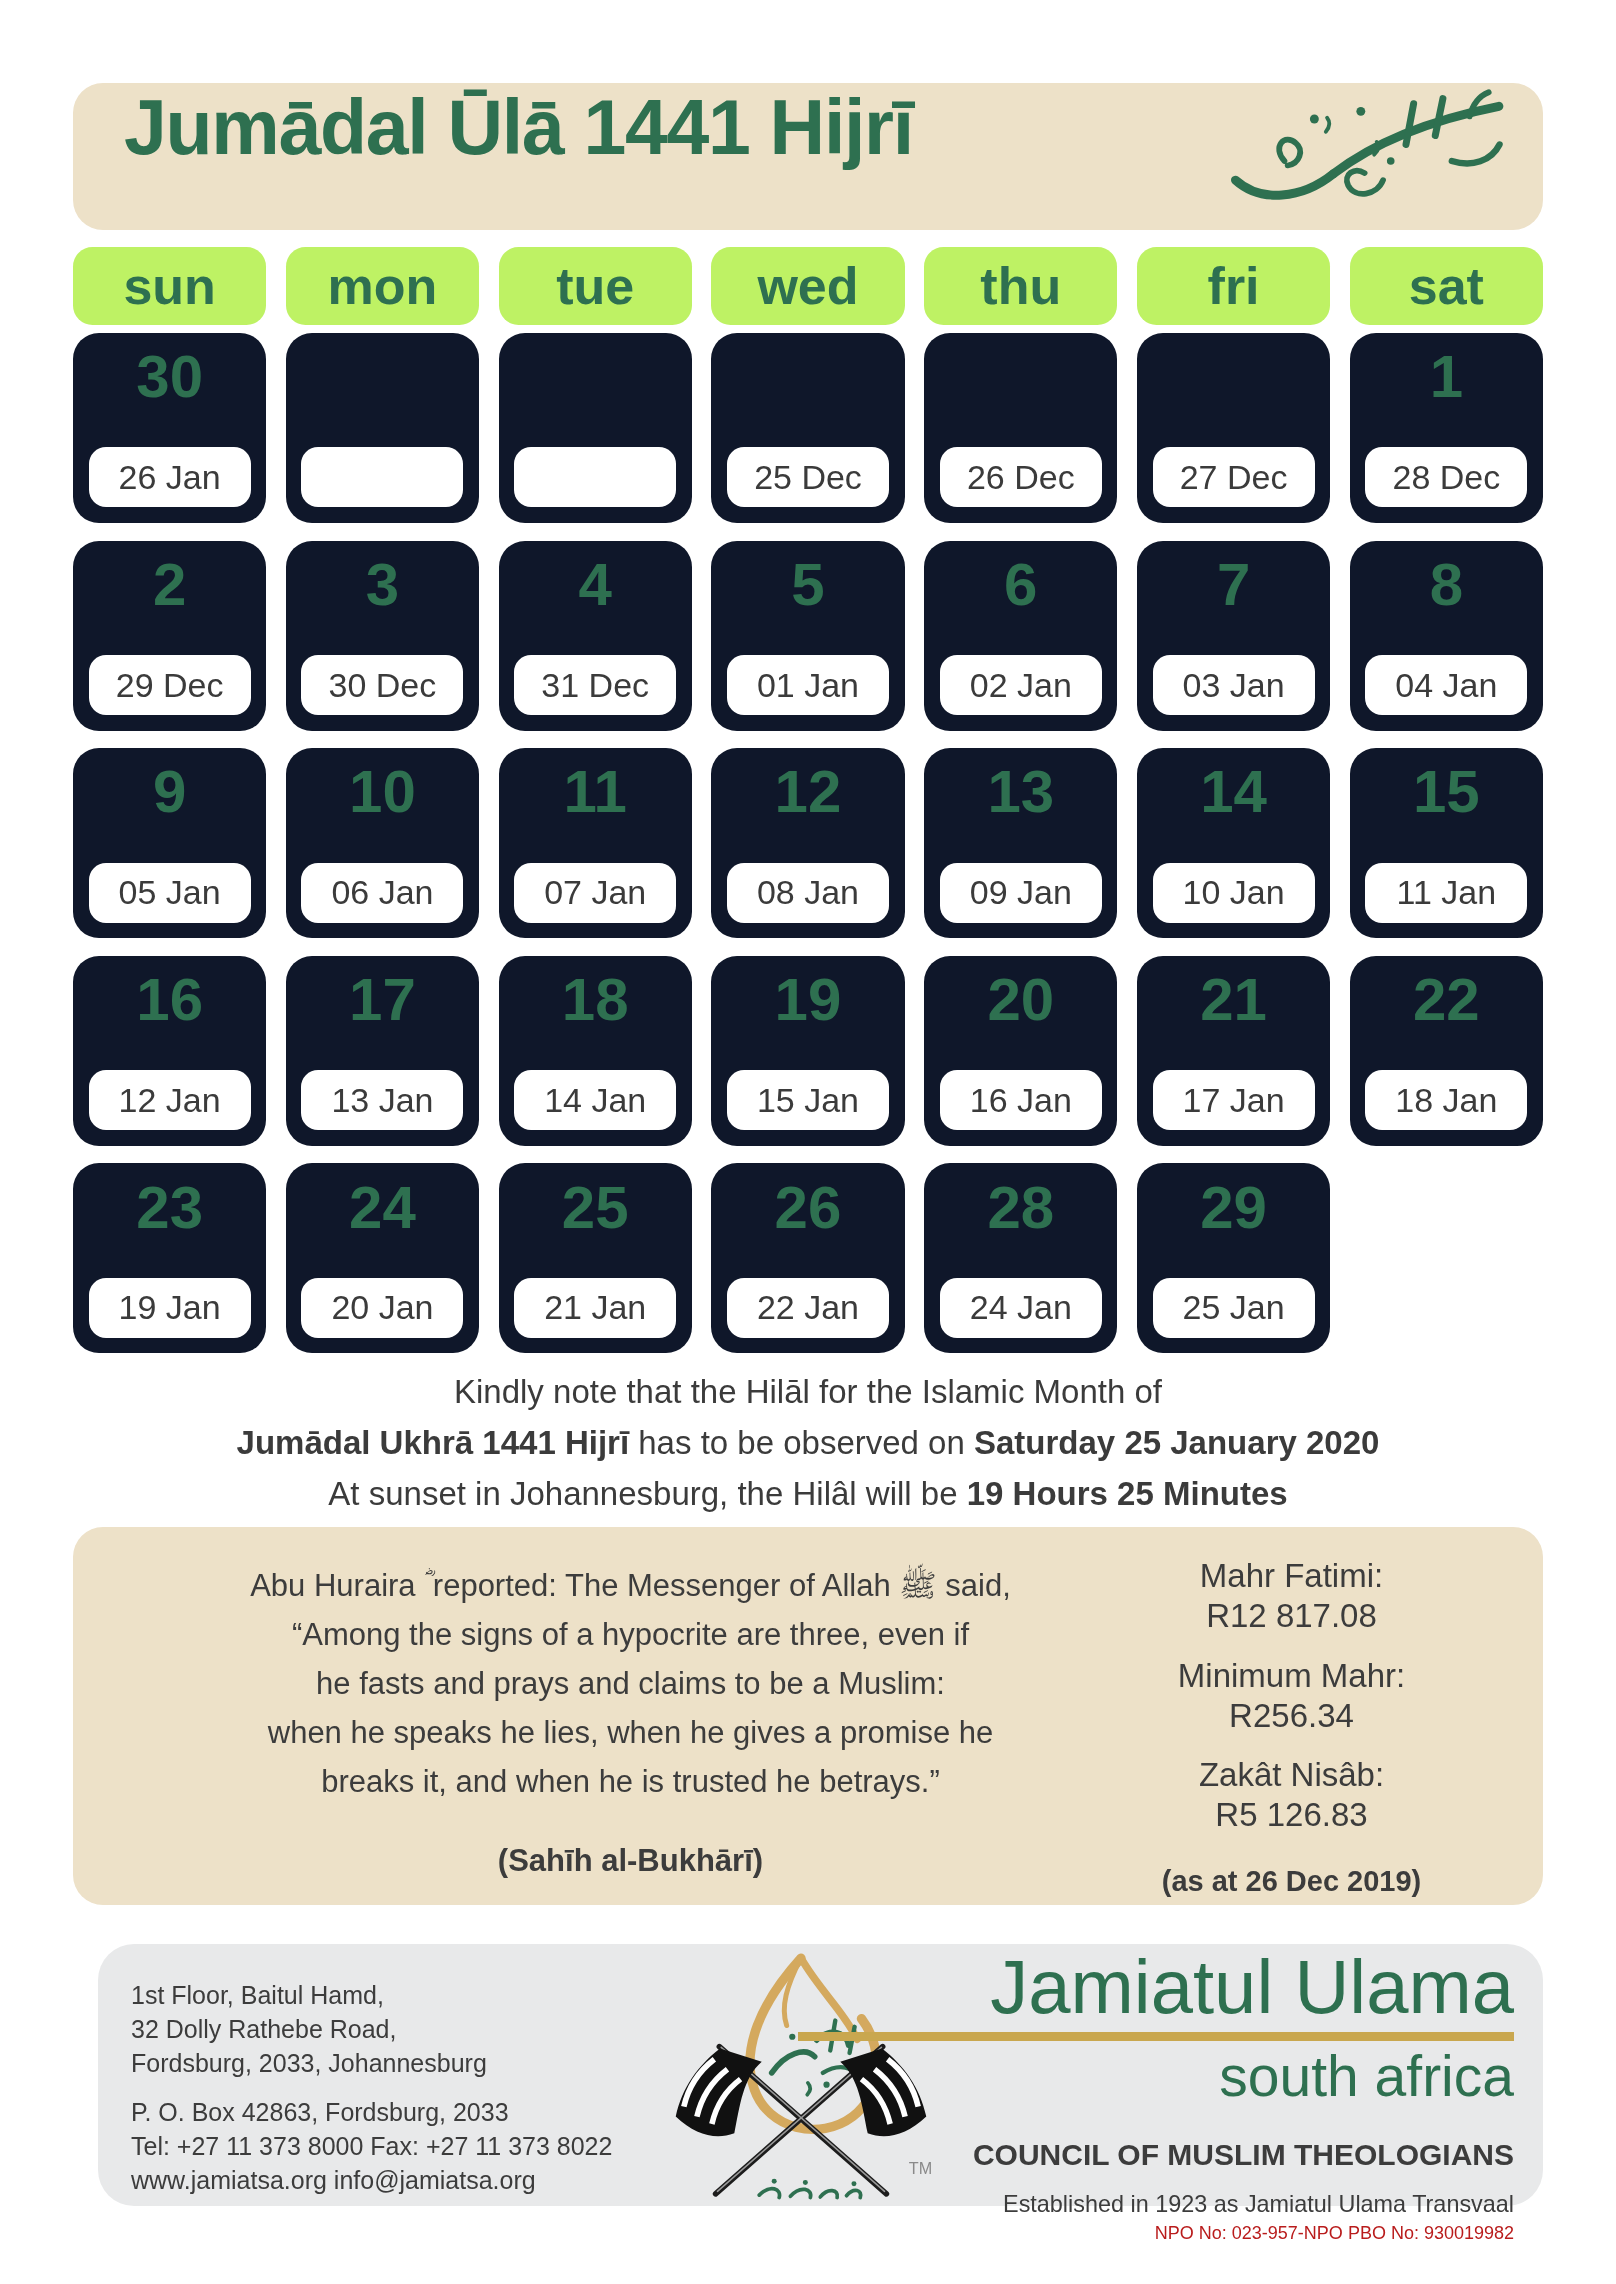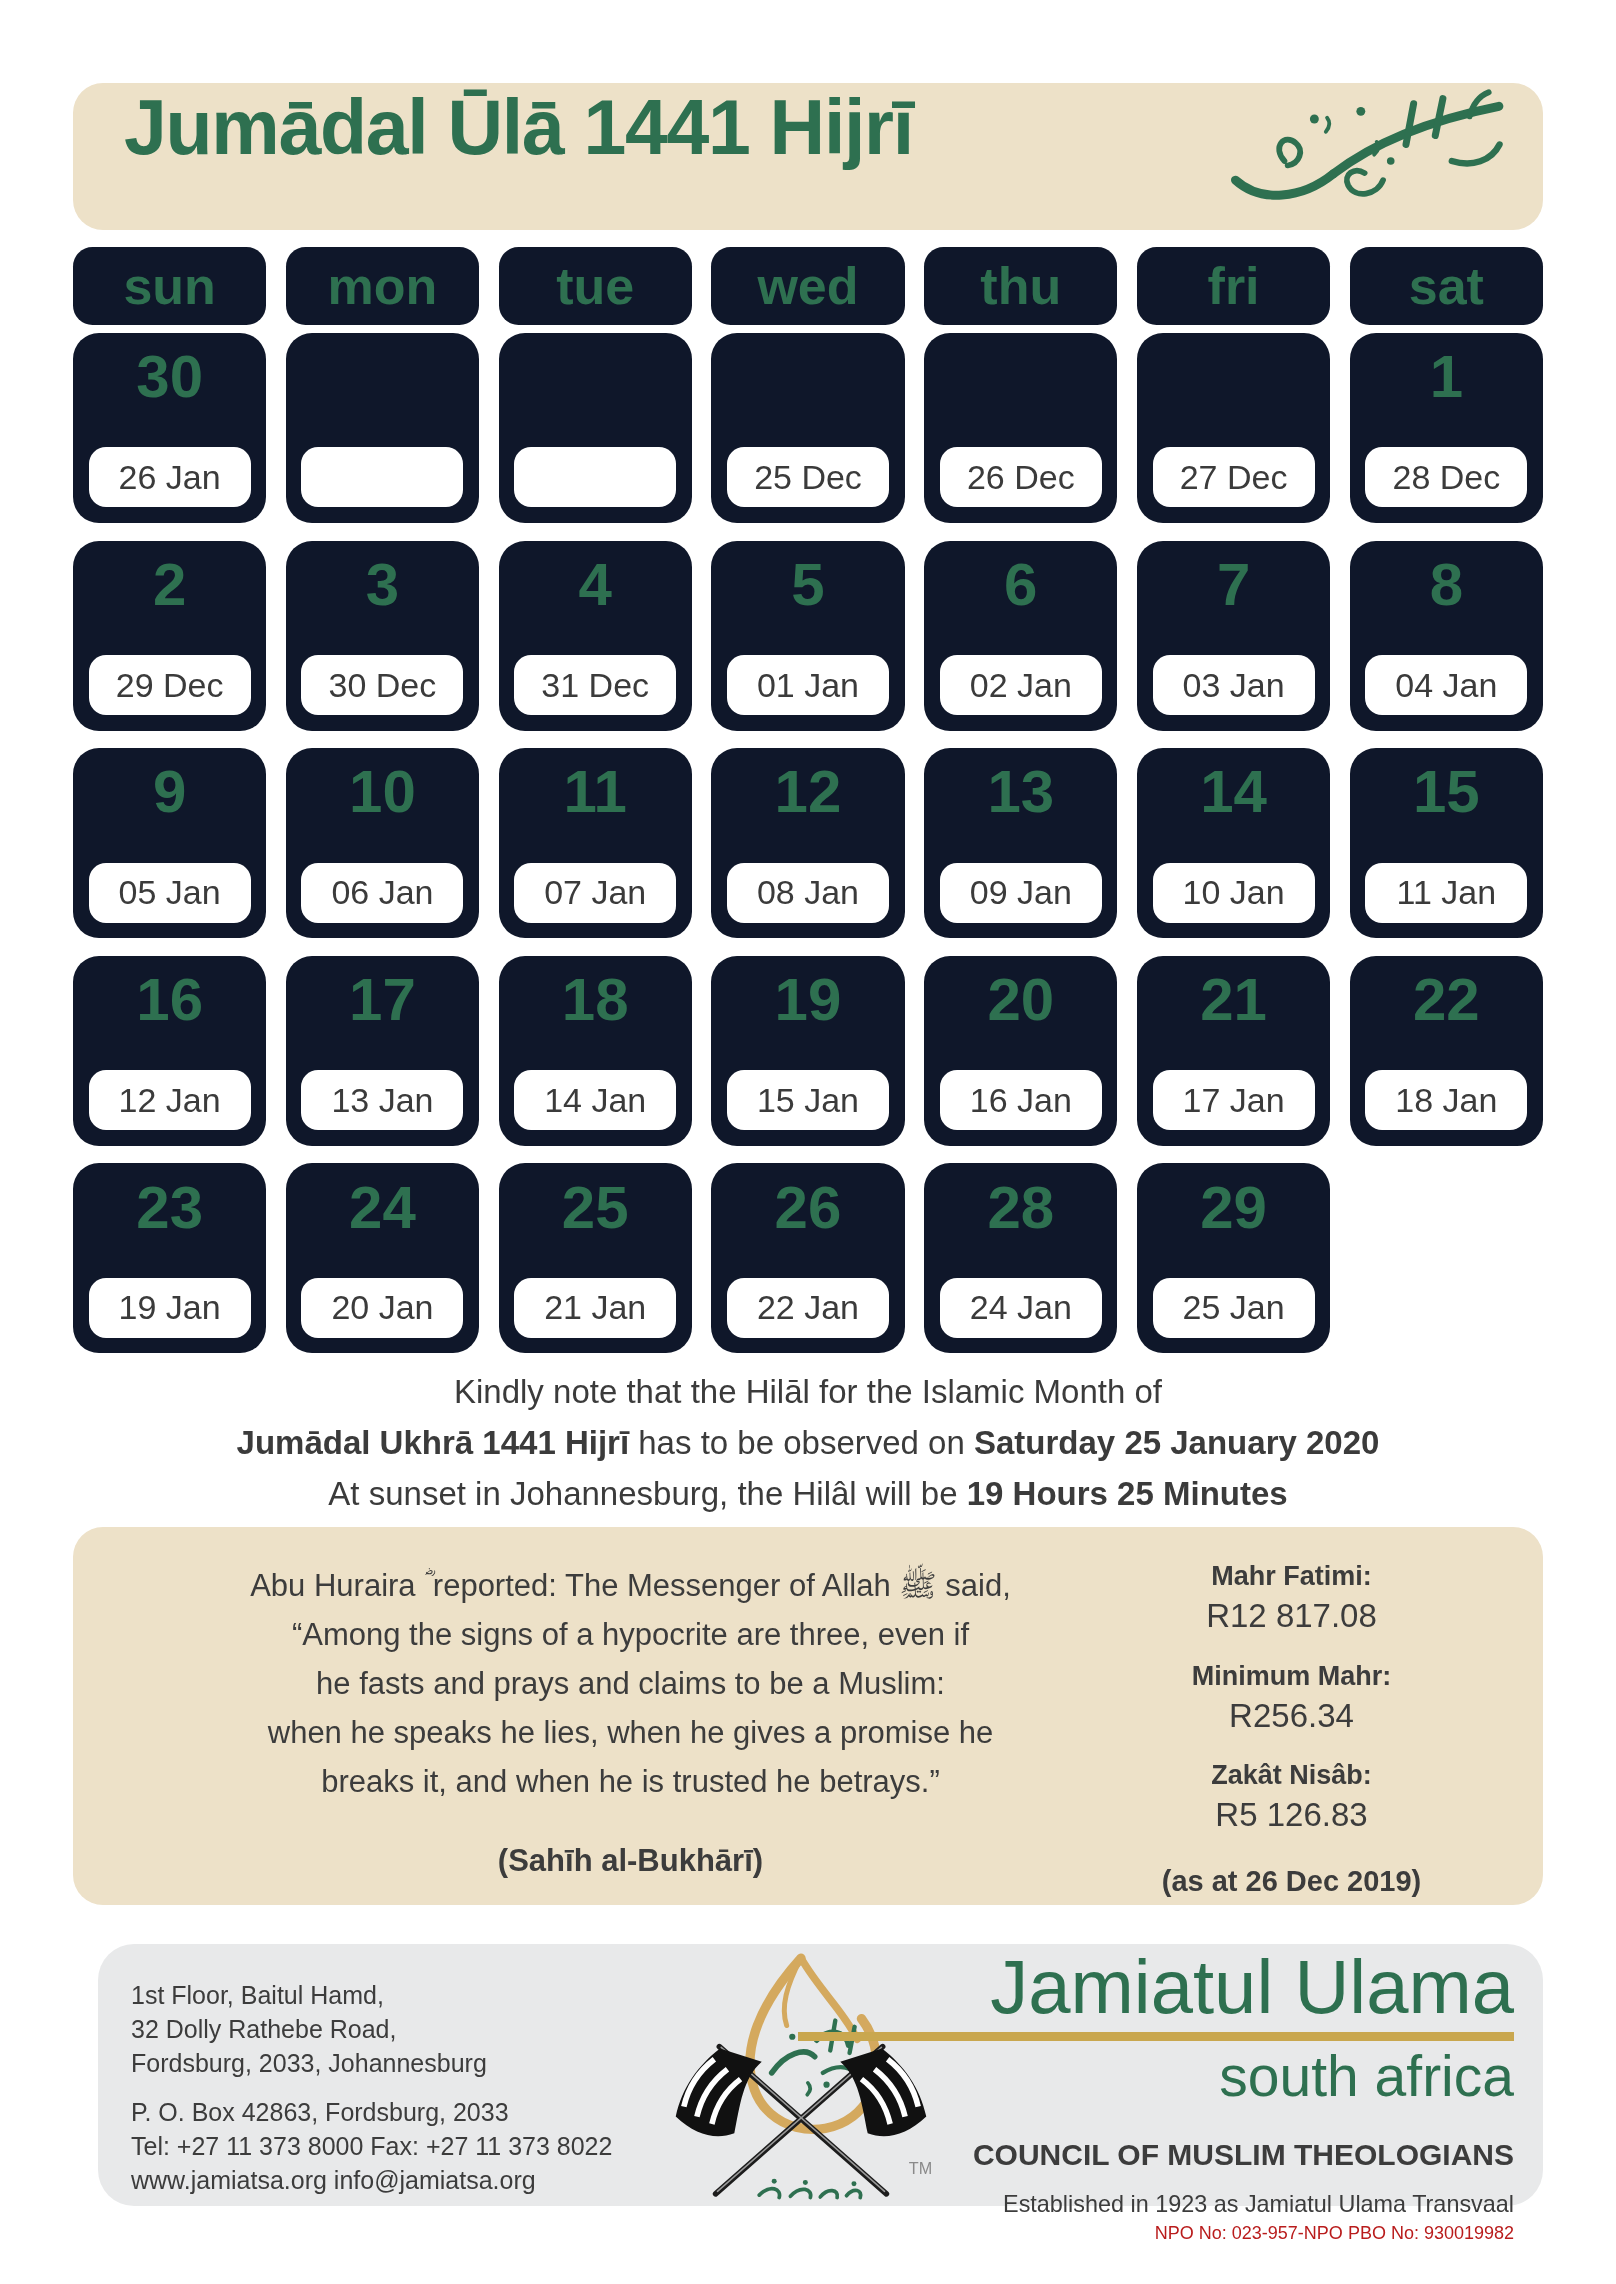--- a/index.html
+++ b/index.html
@@ -19,21 +19,21 @@
     font-size:77px;font-weight:bold;color:#2e7050;letter-spacing:-1.3px;
     white-space:nowrap;
   }
   .header-callig{width:280px;height:128px;flex:0 0 auto;}
   
   .weekday-row{
     position:absolute;left:73px;top:247px;width:1470px;height:78px;
     display:grid;grid-template-columns:repeat(7,1fr);column-gap:19.5px;
   }
   .weekday{
-    background:#0f172a;border-radius:19.5px;
+    background:#bef264;border-radius:19.5px;
     display:flex;align-items:center;justify-content:center;
     font-size:52px;font-weight:bold;color:#2e7050;
   }
   
   .cal-grid{
     position:absolute;left:73px;top:333px;width:1470px;
     display:grid;grid-template-columns:repeat(7,1fr);
     column-gap:19.5px;row-gap:17.6px;
   }
   .cal-cell{
@@ -62,21 +62,21 @@
     padding:34px 42px 0 42px;text-align:center;
     font-size:31px;line-height:49px;color:#3c3c3c;
   }
   .hadith-citation{margin-top:30px;font-weight:bold;}
   .rates-box{
     position:absolute;left:1040px;top:1527px;width:503px;height:378px;
     background:#ede1c8;border-radius:30px;box-sizing:border-box;
     padding-top:29px;text-align:center;color:#3c3c3c;
   }
   .rate-group{margin-bottom:19.5px;}
-  .rate-label{font-size:27px;font-weight:bold;line-height:40px;}
+  .rate-label{font-size:33px;font-weight:normal;line-height:40px;}
   .rate-value{font-size:33px;line-height:40px;}
   .rates-asat{margin-top:30px;font-size:29px;font-weight:bold;}
   
   .footer{
     position:absolute;left:98px;top:1944px;width:1445px;height:262px;
     background:#e8e9ea;border-radius:36px;
   }
   .footer-address{
     position:absolute;left:33px;top:34px;
     font-size:25px;line-height:34px;color:#3c3c3c;

